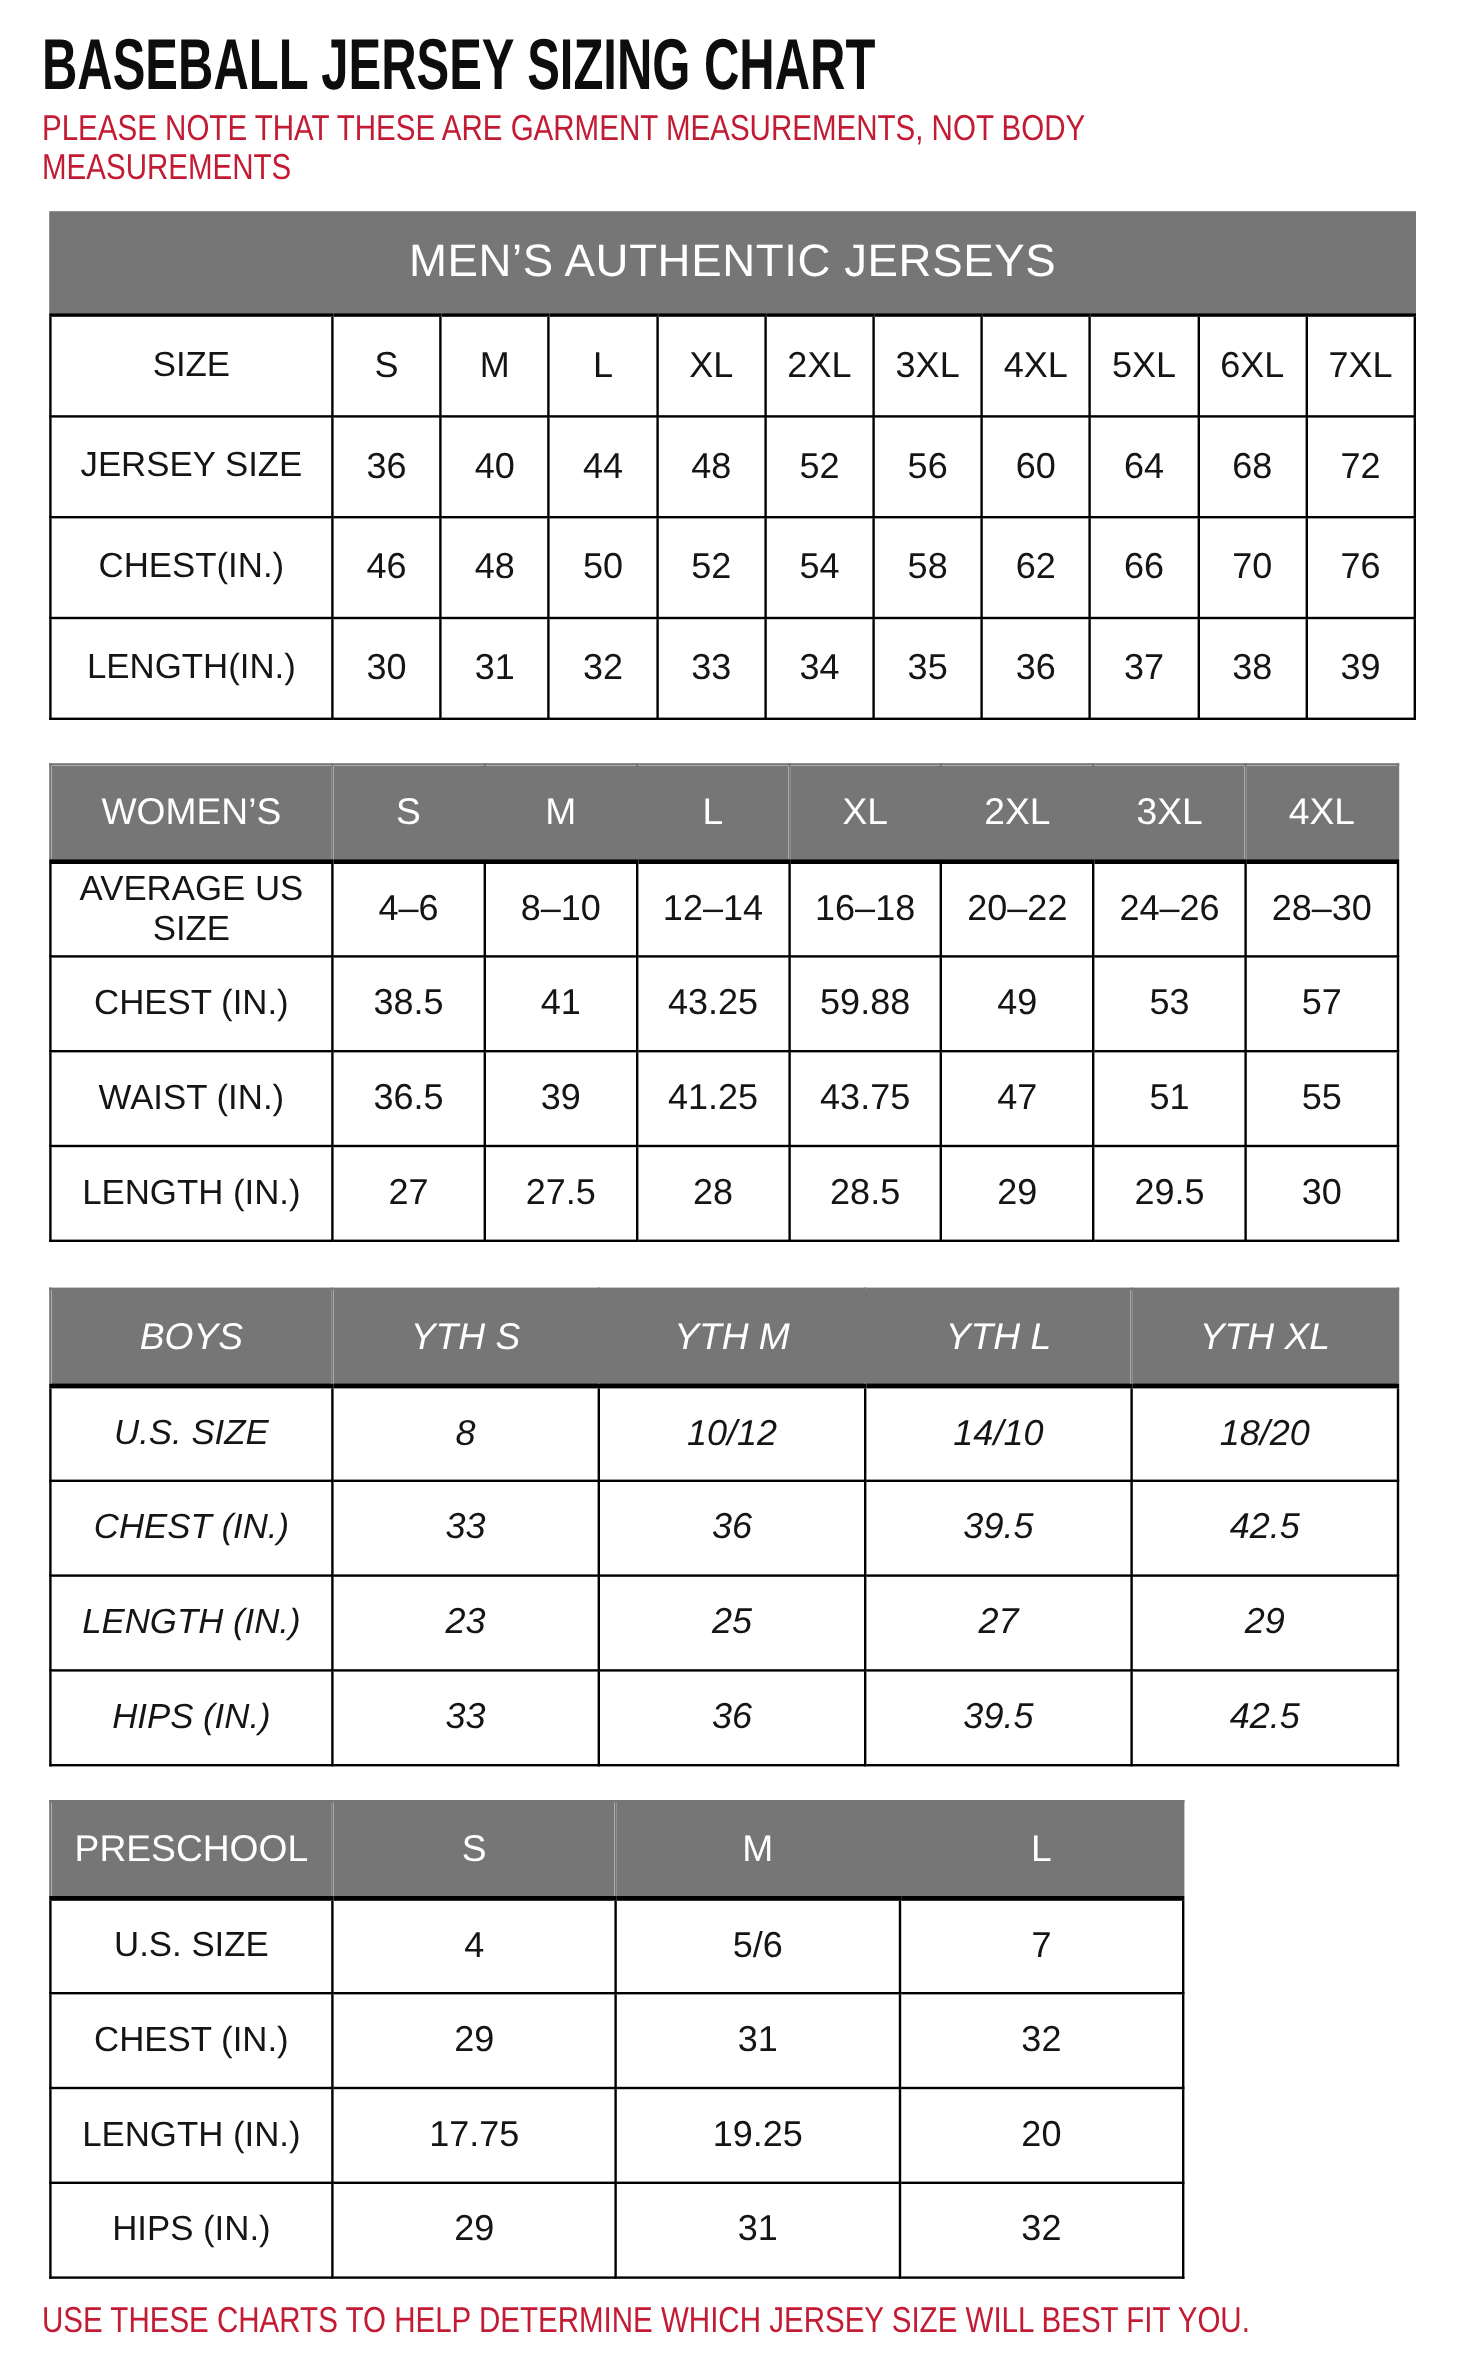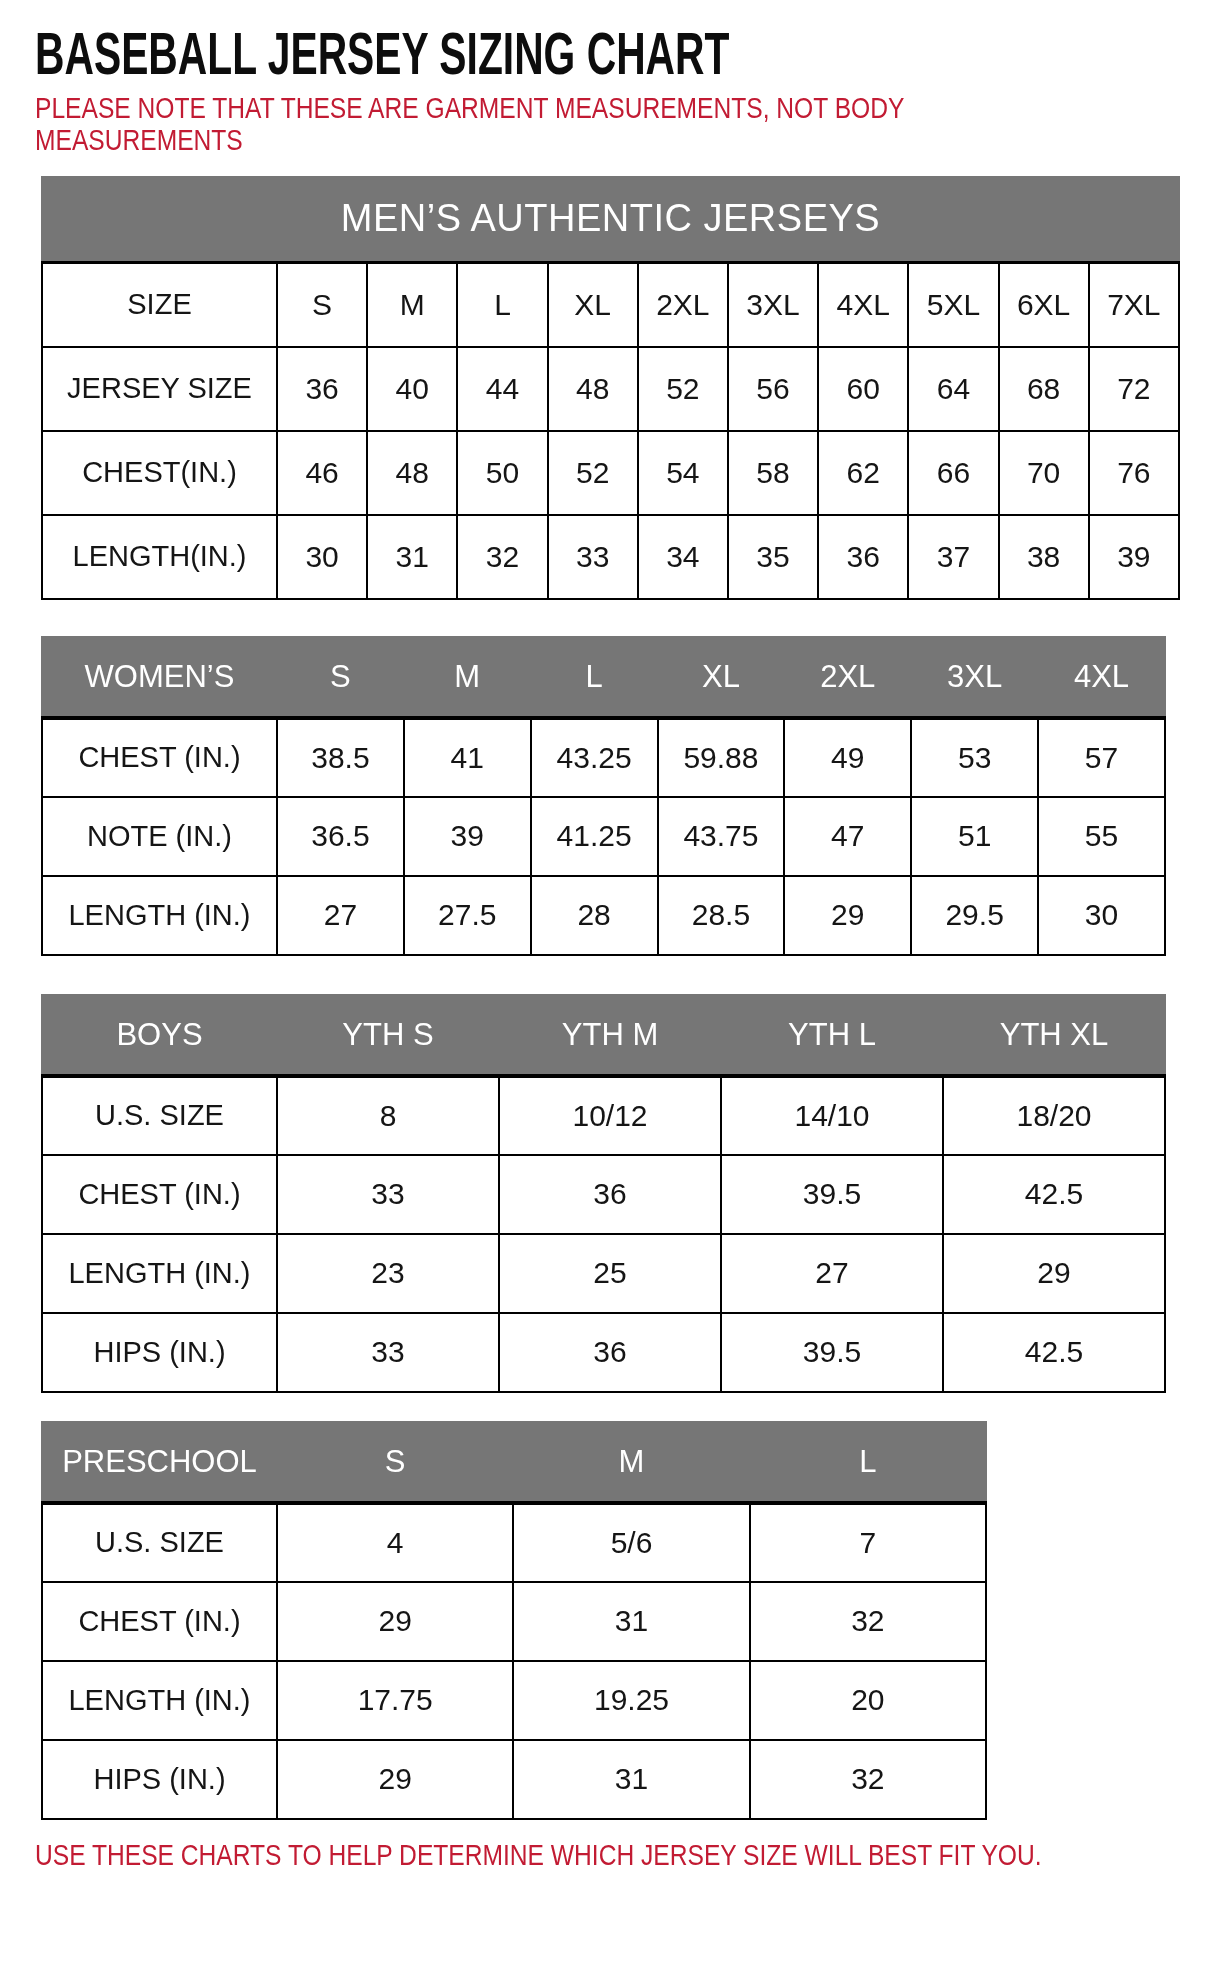--- a/index.html
+++ b/index.html
@@ -80,21 +80,21 @@
 
   #t-mens { width: 1139px; }
   #t-mens td { height: 84px; }
   #t-mens tr:first-child td { border-top: 3px solid #000000; }
 
   #t-womens, #t-boys { width: 1125px; }
   #t-preschool { width: 946px; }
   #t-womens td, #t-boys td, #t-preschool td { height: 79px; }
 
   #t-womens { margin-top: 36px; }
-  #t-boys { margin-top: 38px; }
+  #t-boys { margin-top: 38px; font-style: italic; }
   #t-preschool { margin-top: 28px; }
 
   .footer {
     margin-top: 18px;
     margin-left: -6px;
     font-size: 30px;
     font-weight: 400;
     color: var(--accent-red, #c21b33);
     white-space: nowrap;
     width: 1420px;
@@ -173,31 +173,41 @@
           <th>WOMEN’S</th>
           <th>S</th>
           <th>M</th>
           <th>L</th>
           <th>XL</th>
           <th>2XL</th>
           <th>3XL</th>
           <th>4XL</th>
         </tr>
         <tr>
+          <td>AVERAGE US SIZE</td>
+          <td>4–6</td>
+          <td>8–10</td>
+          <td>12–14</td>
+          <td>16–18</td>
+          <td>20–22</td>
+          <td>24–26</td>
+          <td>28–30</td>
+        </tr>
+        <tr>
           <td>CHEST (IN.)</td>
           <td>38.5</td>
           <td>41</td>
           <td>43.25</td>
           <td>59.88</td>
           <td>49</td>
           <td>53</td>
           <td>57</td>
         </tr>
         <tr>
-          <td>NOTE (IN.)</td>
+          <td>WAIST (IN.)</td>
           <td>36.5</td>
           <td>39</td>
           <td>41.25</td>
           <td>43.75</td>
           <td>47</td>
           <td>51</td>
           <td>55</td>
         </tr>
         <tr>
           <td>LENGTH (IN.)</td>

